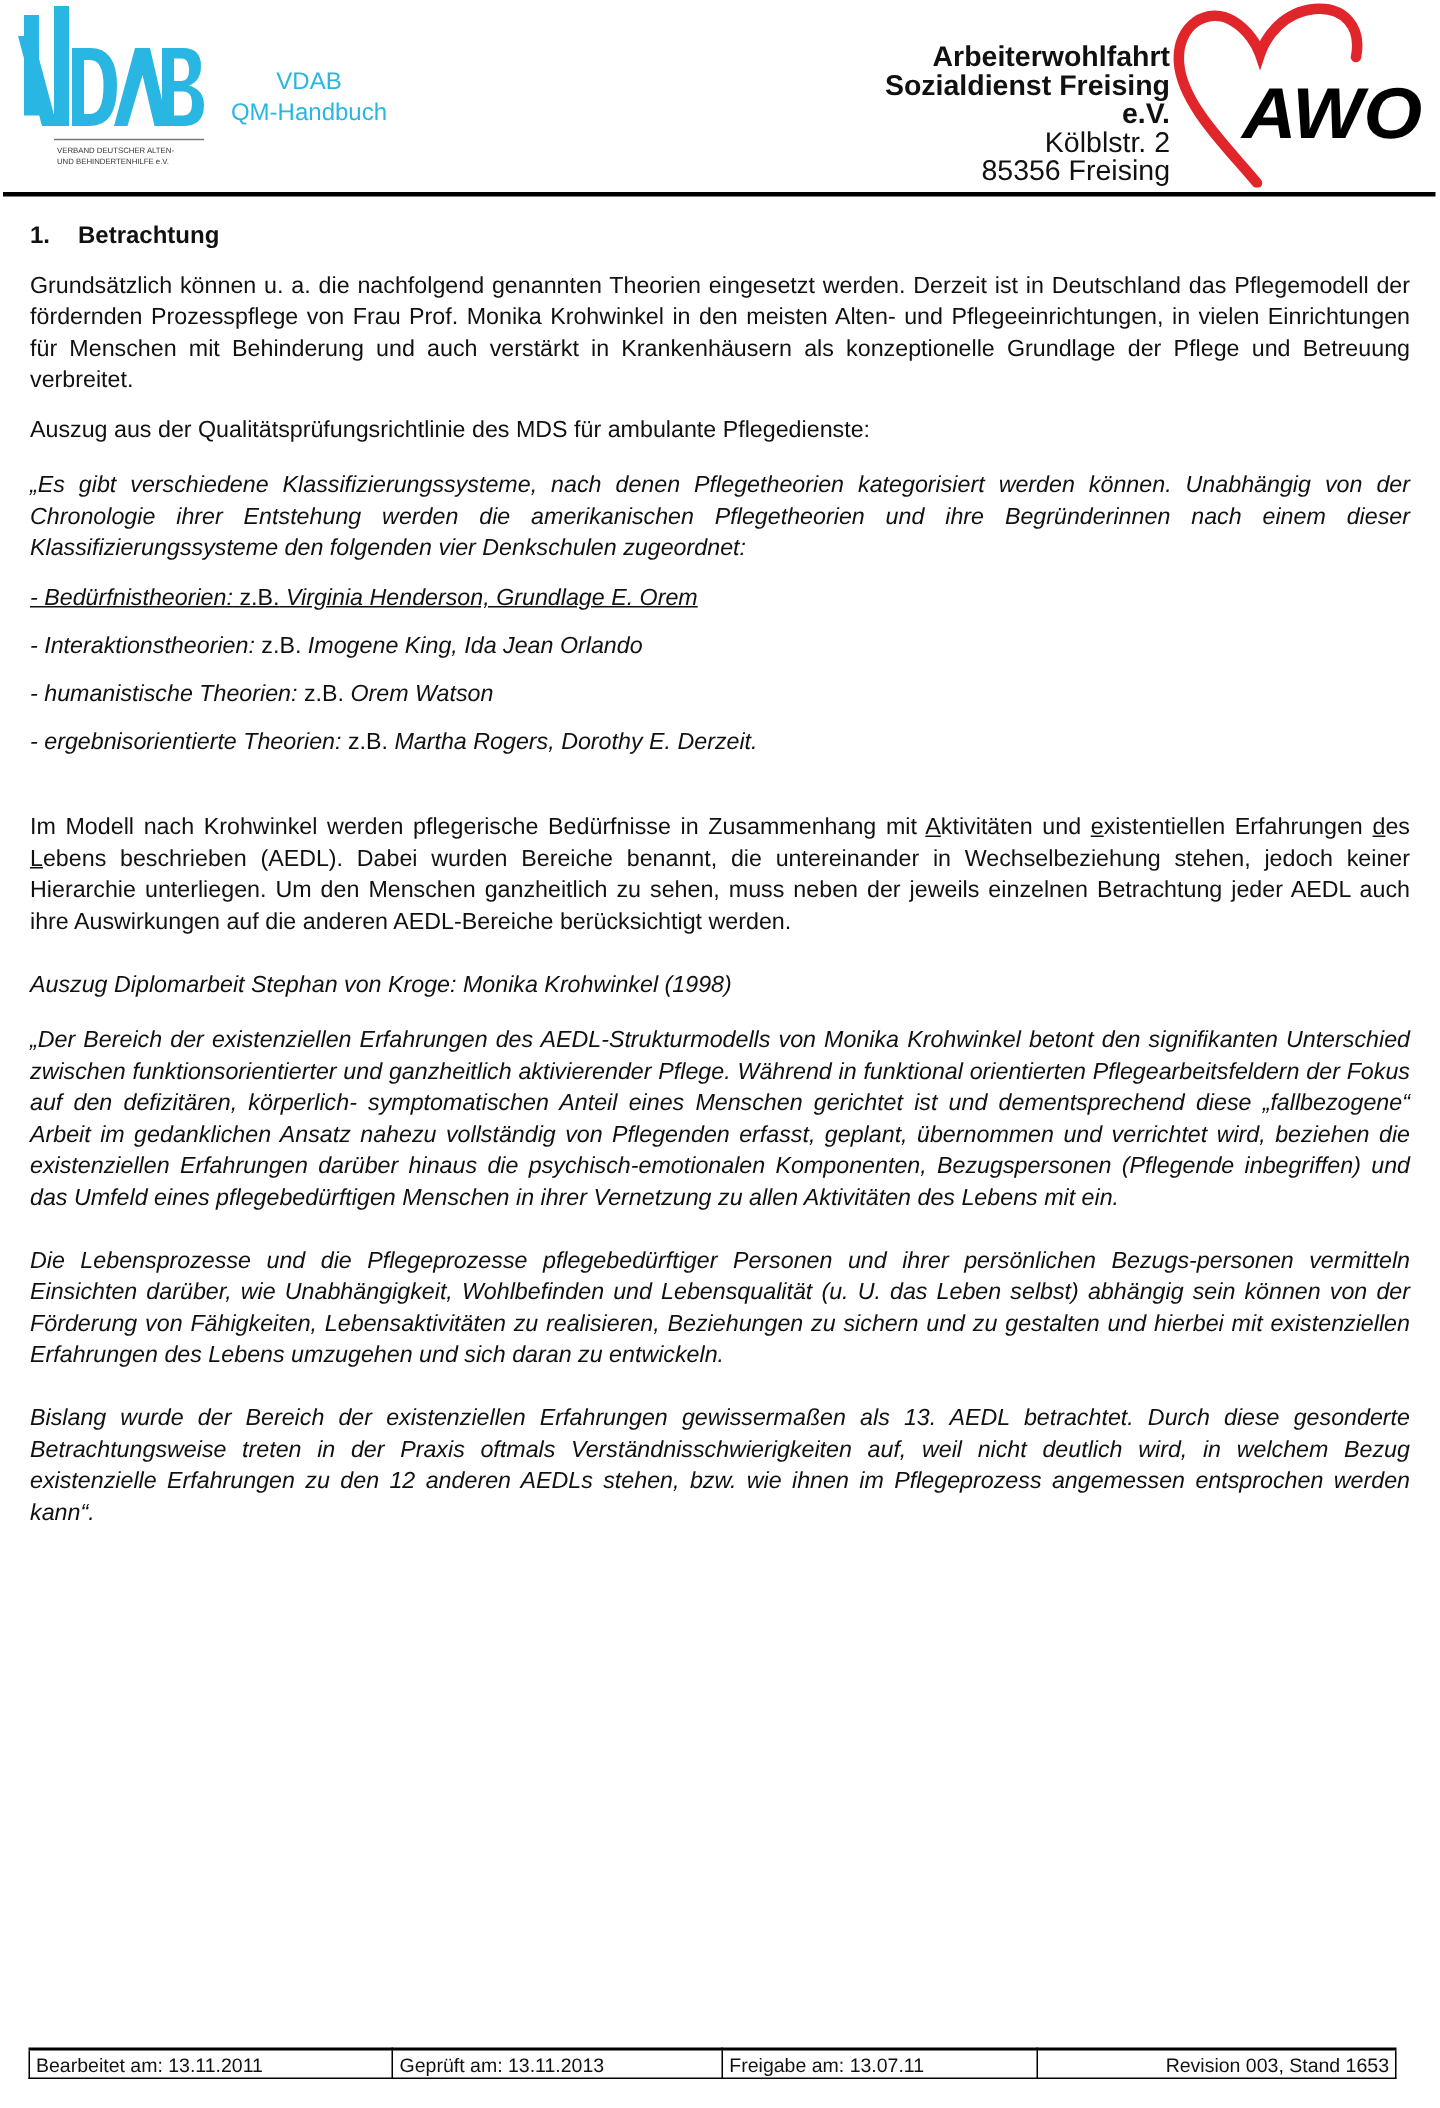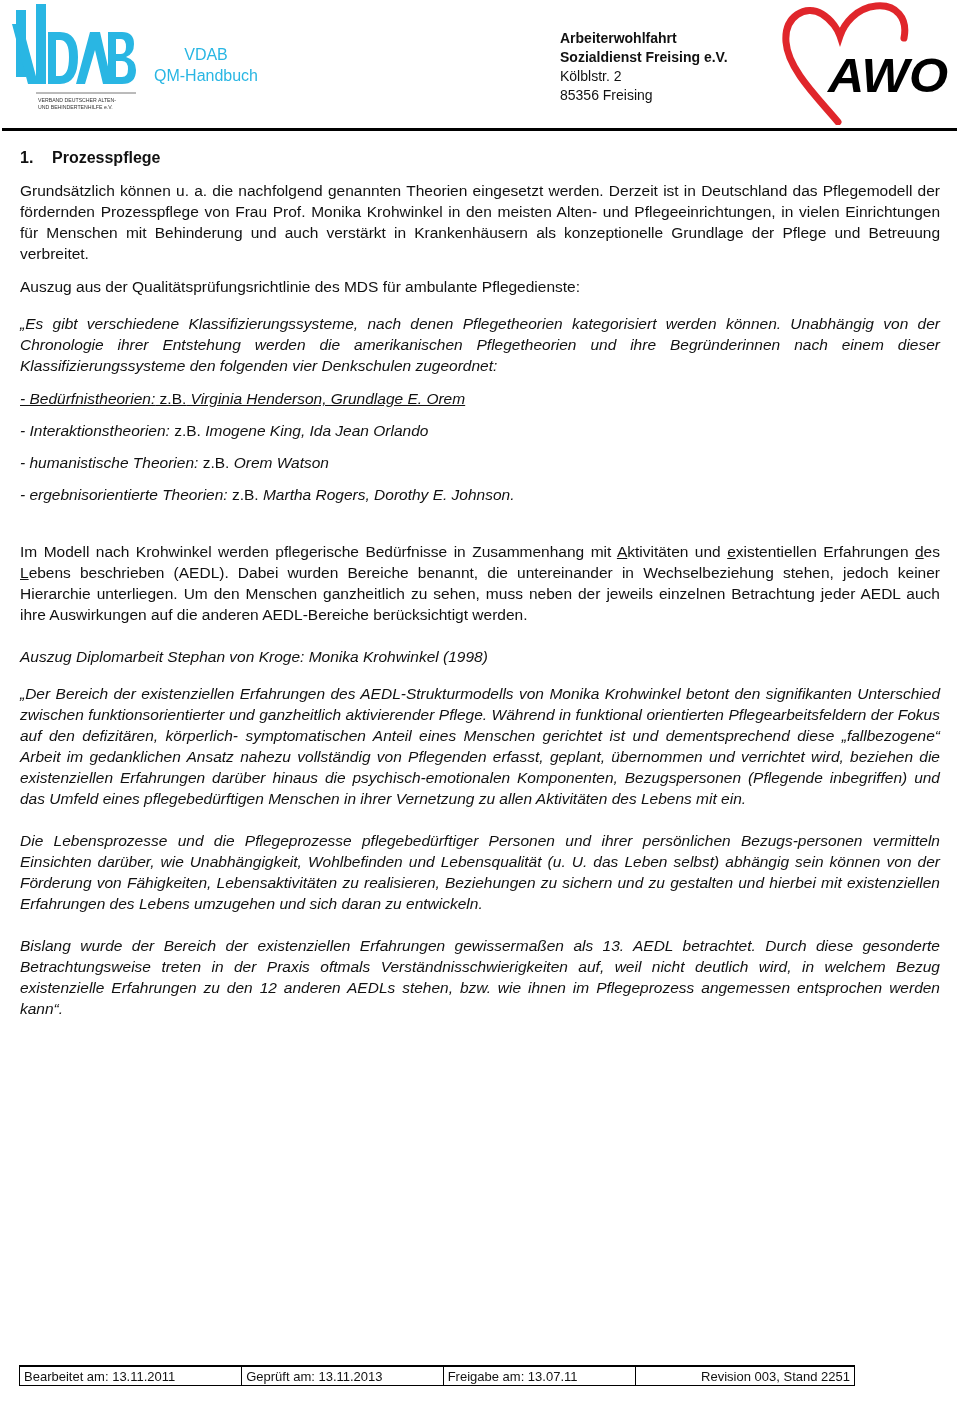--- a/index.html
+++ b/index.html
@@ -4,38 +4,38 @@
 <style>
   html, body { margin: 0; padding: 0; background: #ffffff; }
   body { width: 960px; height: 1405px; position: relative; overflow: hidden;
          font-family: "Liberation Sans", sans-serif; color: #111; }
   .header { position: absolute; left: 0; top: 0; width: 960px; height: 128px; }
   .vdab-logo { position: absolute; left: 8px; top: 2px; width: 130px; height: 115px; }
   .vdab-title { position: absolute; left: 136px; top: 44px; width: 140px; text-align: center;
                 color: #29b6e3; font-weight: normal; font-size: 16px; line-height: 21px; }
   .doc-num { position: absolute; left: 380px; top: 40px; width: 150px; text-align: center;
              font-weight: bold; font-size: 20px; line-height: 26px; color: #111; }
-  .org { position: absolute; left: 560px; top: 29px; width: 220px; text-align: left;
-         font-size: 14px; line-height: 19px; }
+  .org { position: absolute; left: 560px; top: 29px; width: 220px; text-align: right;
+         font-size: 19px; line-height: 19px; }
   .org .b { font-weight: bold; }
   .awo-logo { position: absolute; left: 780px; top: 0; width: 180px; height: 125px; }
   .rule { position: absolute; left: 2px; top: 128px; width: 955px; height: 3px; background: #000; }
 
   .content { position: absolute; left: 20px; top: 147px; width: 920px; font-size: 15.5px; line-height: 21px; }
   .h1 { font-weight: bold; font-size: 16px; margin: 0 0 12px 0; }
   .h1 .num { display: inline-block; width: 32px; }
   p { margin: 0; text-align: justify; }
   .mb { margin-bottom: 12px; }
   .it { font-style: italic; margin-top: 16px; }
   .list-item { font-style: italic; margin: 0 0 11px 0; line-height: 21px; }
   .list-item .zb { font-style: normal; }
   .u { text-decoration: underline; }
   .bold-u { font-weight: bold; text-decoration: underline; }
 
-  .footer { position: absolute; left: 19px; top: 1365px; width: 836px; border-collapse: collapse;
+  .footer { position: absolute; left: 19px; top: 1365px; width: 912px; border-collapse: collapse;
             font-size: 13px; }
   .footer td { border: 1px solid #000; padding: 1px 4px; height: 16px; }
   .footer { border-top: 2px solid #000; }
   .footer td.r { text-align: right; }
 </style>
 </head>
 <body>
 
 <div class="header">
   <svg class="vdab-logo" viewBox="0 0 130 115">
@@ -68,43 +68,43 @@
   <svg class="awo-logo" viewBox="0 0 180 125">
     <path d="M58,122 C40,100 8,70 6,42 C4,16 26,4 42,14 C52,20 58,30 60,36 C64,24 76,8 96,6 C116,4 128,18 124,38" fill="none" stroke="#e0262b" stroke-width="7" stroke-linecap="round"></path>
     <text x="48" y="92" font-size="48" font-weight="bold" font-style="italic" font-family="Liberation Sans, sans-serif" fill="#000" textLength="120" lengthAdjust="spacingAndGlyphs">AWO</text>
   </svg>
 
   <div class="rule"></div>
 </div>
 
 <div class="content">
   <div class="h1">
-    <span class="num">1.</span><span>Prozesspflege</span>
+    <span class="num">1.</span><span>Betrachtung</span>
   </div>
 
   <p class="mb">Grundsätzlich können u. a. die nachfolgend genannten Theorien eingesetzt werden. Derzeit ist in Deutschland das Pflegemodell der fördernden Prozesspflege von Frau Prof. Monika Krohwinkel in den meisten Alten- und Pflegeeinrichtungen, in vielen Einrichtungen für Menschen mit Behinderung und auch verstärkt in Krankenhäusern als konzeptionelle Grundlage der Pflege und Betreuung verbreitet.</p>
   <p class="mb">Auszug aus der Qualitätsprüfungsrichtlinie des MDS für ambulante Pflegedienste:</p>
   <p class="it mb">„Es gibt verschiedene Klassifizierungssysteme, nach denen Pflegetheorien kategorisiert werden können. Unabhängig von der Chronologie ihrer Entstehung werden die amerikanischen Pflegetheorien und ihre Begründerinnen nach einem dieser Klassifizierungssysteme den folgenden vier Denkschulen zugeordnet:</p>
 
   <div class="list-item u"><span>- Bedürfnistheorien:</span><span class="zb"> z.B.</span><span> Virginia Henderson, Grundlage E. Orem</span></div>
   <div class="list-item"><span>- Interaktionstheorien:</span><span class="zb"> z.B.</span><span> Imogene King, Ida Jean Orlando</span></div>
   <div class="list-item"><span>- humanistische Theorien:</span><span class="zb"> z.B.</span><span> Orem Watson</span></div>
-  <div class="list-item" style="margin-bottom:36px"><span>- ergebnisorientierte Theorien:</span><span class="zb"> z.B.</span><span> Martha Rogers, Dorothy E. Johnson.</span></div>
+  <div class="list-item" style="margin-bottom:36px"><span>- ergebnisorientierte Theorien:</span><span class="zb"> z.B.</span><span> Martha Rogers, Dorothy E. Derzeit.</span></div>
 
 
   <p style="margin-bottom:21px"><span>Im Modell nach Krohwinkel werden pflegerische Bedürfnisse in Zusammenhang mit </span><span class="u">A</span><span>ktivitäten und </span><span class="u">e</span><span>xistentiellen Erfahrungen </span><span class="u">d</span><span>es </span><span class="u">L</span><span>ebens beschrieben (AEDL). Dabei wurden Bereiche benannt, die untereinander in Wechselbeziehung stehen, jedoch keiner Hierarchie unterliegen. Um den Menschen ganzheitlich zu sehen, muss neben der jeweils einzelnen Betrachtung jeder AEDL auch ihre Auswirkungen auf die anderen AEDL-Bereiche berücksichtigt werden.</span></p>
 
   <p class="it">Auszug Diplomarbeit Stephan von Kroge: Monika Krohwinkel (1998)</p>
   <p class="it" style="margin-bottom:21px">„Der Bereich der existenziellen Erfahrungen des AEDL-Strukturmodells von Monika Krohwinkel betont den signifikanten Unterschied zwischen funktionsorientierter und ganzheitlich aktivierender Pflege. Während in funktional orientierten Pflegearbeitsfeldern der Fokus auf den defizitären, körperlich- symptomatischen Anteil eines Menschen gerichtet ist und dementsprechend diese „fallbezogene“ Arbeit im gedanklichen Ansatz nahezu vollständig von Pflegenden erfasst, geplant, übernommen und verrichtet wird, beziehen die existenziellen Erfahrungen darüber hinaus die psychisch-emotionalen Komponenten, Bezugspersonen (Pflegende inbegriffen) und das Umfeld eines pflegebedürftigen Menschen in ihrer Vernetzung zu allen Aktivitäten des Lebens mit ein.</p>
   <p class="it" style="margin-bottom:21px">Die Lebensprozesse und die Pflegeprozesse pflegebedürftiger Personen und ihrer persönlichen Bezugs-personen vermitteln Einsichten darüber, wie Unabhängigkeit, Wohlbefinden und Lebensqualität (u. U. das Leben selbst) abhängig sein können von der Förderung von Fähigkeiten, Lebensaktivitäten zu realisieren, Beziehungen zu sichern und zu gestalten und hierbei mit existenziellen Erfahrungen des Lebens umzugehen und sich daran zu entwickeln.</p>
   <p class="it">Bislang wurde der Bereich der existenziellen Erfahrungen gewissermaßen als 13. AEDL betrachtet. Durch diese gesonderte Betrachtungsweise treten in der Praxis oftmals Verständnisschwierigkeiten auf, weil nicht deutlich wird, in welchem Bezug existenzielle Erfahrungen zu den 12 anderen AEDLs stehen, bzw. wie ihnen im Pflegeprozess angemessen entsprochen werden kann“.</p>
 </div>
 
 <table class="footer">
   <tbody>
       <tr>
     <td>Bearbeitet am: 13.11.2011</td>
     <td>Geprüft am: 13.11.2013</td>
     <td>Freigabe am: 13.07.11</td>
-    <td class="r">Revision 003, Stand 2251</td>
+    <td class="r">Revision 003, Stand 1653</td>
   </tr>
 </tbody>
   </table>
 
 </body></html>

